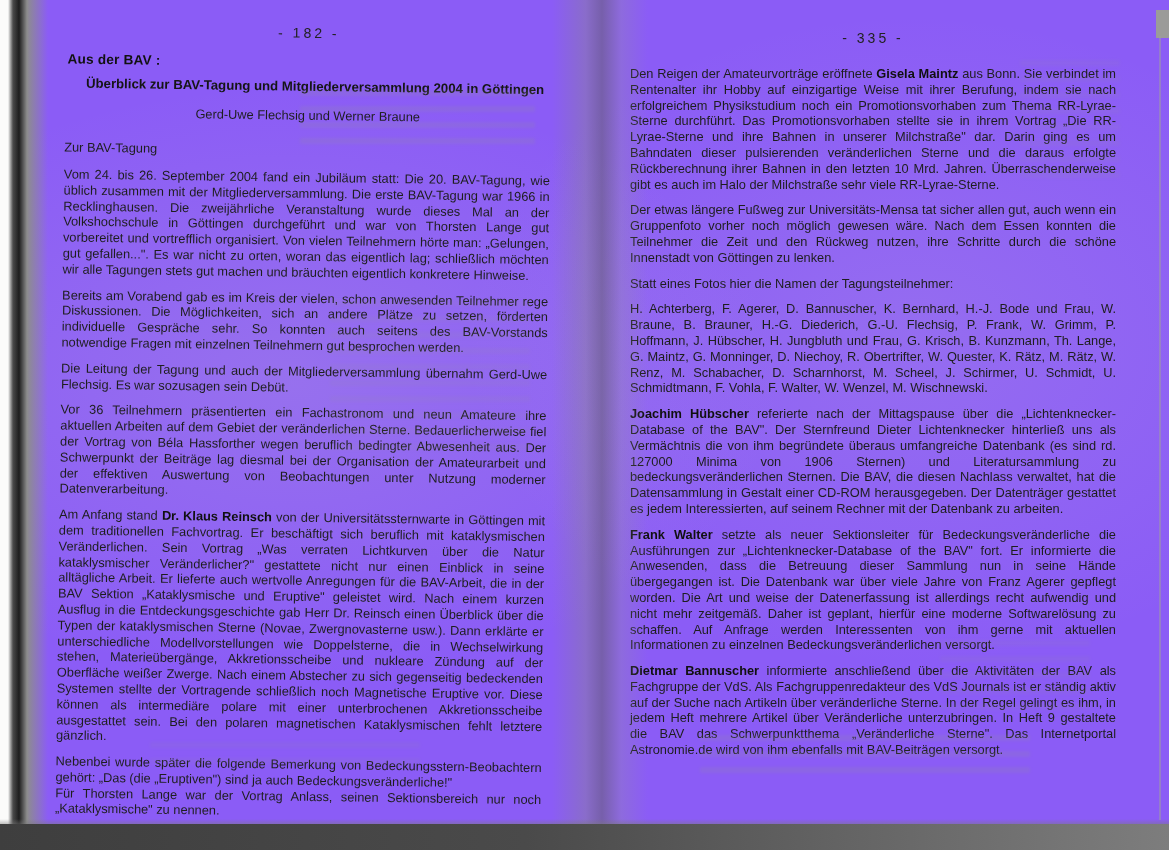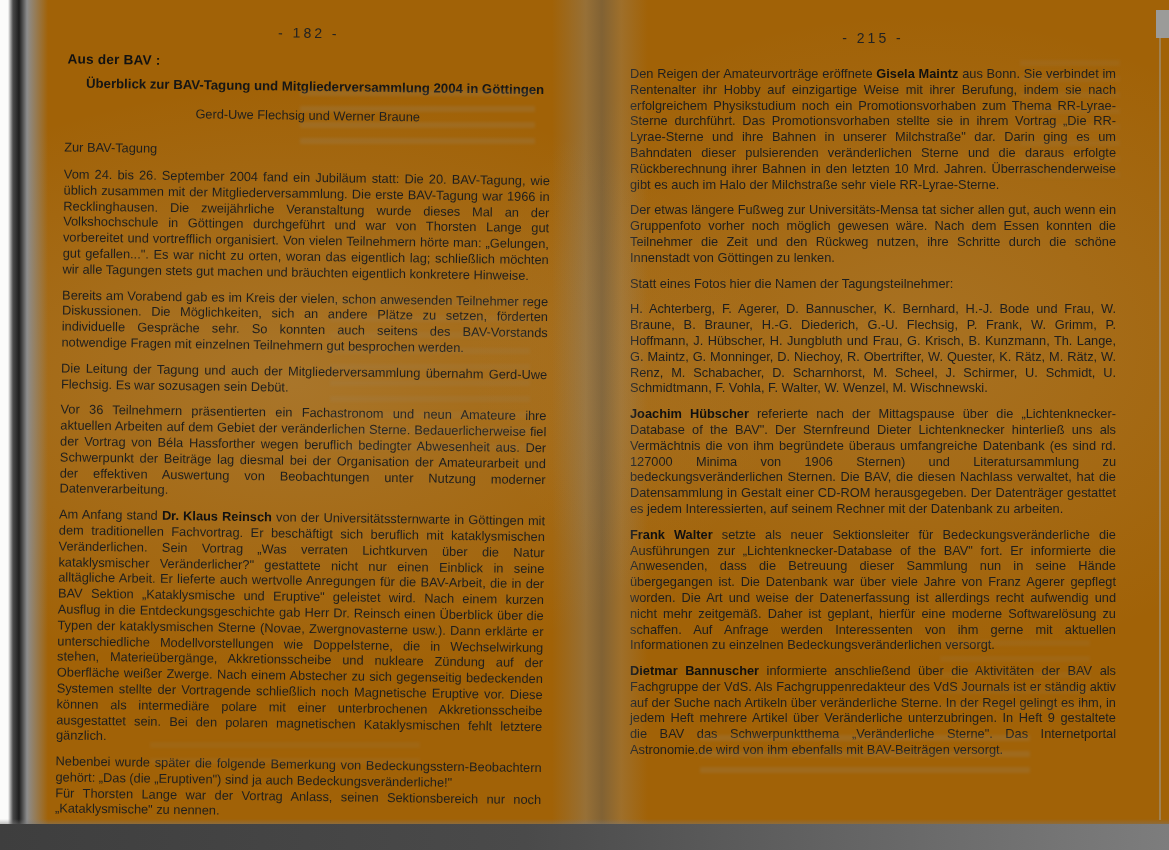--- a/index.html
+++ b/index.html
@@ -1,19 +1,19 @@
 <!DOCTYPE html>
 <html><head>
 <meta charset="utf-8">
 <style>
   html,body{margin:0;padding:0;background:#e8e8e6;}
   .scan{
     position:relative;
     width:1169px;height:850px;
-    background:#a16207;
+    background:#8b5cf6;
     overflow:hidden;
     font-family:"Liberation Sans","DejaVu Sans",sans-serif;
     color:#1e1e1e;
   }
   
   .scan::before{
     content:"";position:absolute;inset:0;pointer-events:none;
     background:
       radial-gradient(ellipse 60% 50% at 25% 45%, rgba(205,205,200,.18), transparent 70%),
       radial-gradient(ellipse 55% 55% at 78% 40%, rgba(210,210,205,.14), transparent 70%);
@@ -98,21 +98,21 @@
         <p class="para"><span>Bereits am Vorabend gab es im Kreis der vielen, schon anwesenden Teilnehmer rege Diskussionen. Die Möglichkeiten, sich an andere Plätze zu setzen, förderten individuelle Gespräche sehr. So konnten auch seitens des BAV-Vorstands notwendige Fragen mit einzelnen Teilnehmern gut besprochen werden.</span></p>
         <p class="para"><span>Die Leitung der Tagung und auch der Mitgliederversammlung übernahm Gerd-Uwe Flechsig. Es war sozusagen sein Debüt.</span></p>
         <p class="para"><span>Vor 36 Teilnehmern präsentierten ein Fachastronom und neun Amateure ihre aktuellen Arbeiten auf dem Gebiet der veränderlichen Sterne. Bedauerlicherweise fiel der Vortrag von Béla Hassforther wegen beruflich bedingter Abwesenheit aus. Der Schwerpunkt der Beiträge lag diesmal bei der Organisation der Amateurarbeit und der effektiven Auswertung von Beobachtungen unter Nutzung moderner Datenverarbeitung.</span></p>
         <p class="para"><span>Am Anfang stand </span><strong>Dr. Klaus Reinsch</strong><span> von der Universitätssternwarte in Göttingen mit dem traditionellen Fachvortrag. Er beschäftigt sich beruflich mit kataklysmischen Veränderlichen. Sein Vortrag „Was verraten Lichtkurven über die Natur kataklysmischer Veränderlicher?" gestattete nicht nur einen Einblick in seine alltägliche Arbeit. Er lieferte auch wertvolle Anregungen für die BAV-Arbeit, die in der BAV Sektion „Kataklysmische und Eruptive" geleistet wird. Nach einem kurzen Ausflug in die Entdeckungsgeschichte gab Herr Dr. Reinsch einen Überblick über die Typen der kataklysmischen Sterne (Novae, Zwergnovasterne usw.). Dann erklärte er unterschiedliche Modellvorstellungen wie Doppelsterne, die in Wechselwirkung stehen, Materieübergänge, Akkretionsscheibe und nukleare Zündung auf der Oberfläche weißer Zwerge. Nach einem Abstecher zu sich gegenseitig bedeckenden Systemen stellte der Vortragende schließlich noch Magnetische Eruptive vor. Diese können als intermediäre polare mit einer unterbrochenen Akkretionsscheibe ausgestattet sein. Bei den polaren magnetischen Kataklysmischen fehlt letztere gänzlich.</span></p>
         <p class="para"><span>Nebenbei wurde später die folgende Bemerkung von Bedeckungsstern-Beobachtern gehört: „Das (die „Eruptiven") sind ja auch Bedeckungsveränderliche!"</span></p>
         <p class="para tight"><span>Für Thorsten Lange war der Vortrag Anlass, seinen Sektionsbereich nur noch „Kataklysmische" zu nennen.</span></p>
       </div>
   </div>
 
   <div class="page-content page-right-content">
-    <div class="page-number">- 215 -</div>
+    <div class="page-number">- 335 -</div>
     <div>
         <p class="para"><span>Den Reigen der Amateurvorträge eröffnete </span><strong>Gisela Maintz</strong><span> aus Bonn. Sie verbindet im Rentenalter ihr Hobby auf einzigartige Weise mit ihrer Berufung, indem sie nach erfolgreichem Physikstudium noch ein Promotionsvorhaben zum Thema RR-Lyrae-Sterne durchführt. Das Promotionsvorhaben stellte sie in ihrem Vortrag „Die RR-Lyrae-Sterne und ihre Bahnen in unserer Milchstraße" dar. Darin ging es um Bahndaten dieser pulsierenden veränderlichen Sterne und die daraus erfolgte Rückberechnung ihrer Bahnen in den letzten 10 Mrd. Jahren. Überraschenderweise gibt es auch im Halo der Milchstraße sehr viele RR-Lyrae-Sterne.</span></p>
         <p class="para"><span>Der etwas längere Fußweg zur Universitäts-Mensa tat sicher allen gut, auch wenn ein Gruppenfoto vorher noch möglich gewesen wäre. Nach dem Essen konnten die Teilnehmer die Zeit und den Rückweg nutzen, ihre Schritte durch die schöne Innenstadt von Göttingen zu lenken.</span></p>
         <p class="para"><span>Statt eines Fotos hier die Namen der Tagungsteilnehmer:</span></p>
         <p class="para"><span>H. Achterberg, F. Agerer, D. Bannuscher, K. Bernhard, H.-J. Bode und Frau, W. Braune, B. Brauner, H.-G. Diederich, G.-U. Flechsig, P. Frank, W. Grimm, P. Hoffmann, J. Hübscher, H. Jungbluth und Frau, G. Krisch, B. Kunzmann, Th. Lange, G. Maintz, G. Monninger, D. Niechoy, R. Obertrifter, W. Quester, K. Rätz, M. Rätz, W. Renz, M. Schabacher, D. Scharnhorst, M. Scheel, J. Schirmer, U. Schmidt, U. Schmidtmann, F. Vohla, F. Walter, W. Wenzel, M. Wischnewski.</span></p>
         <p class="para"><strong>Joachim Hübscher</strong><span> referierte nach der Mittagspause über die „Lichtenknecker-Database of the BAV". Der Sternfreund Dieter Lichtenknecker hinterließ uns als Vermächtnis die von ihm begründete überaus umfangreiche Datenbank (es sind rd. 127000 Minima von 1906 Sternen) und Literatursammlung zu bedeckungsveränderlichen Sternen. Die BAV, die diesen Nachlass verwaltet, hat die Datensammlung in Gestalt einer CD-ROM herausgegeben. Der Datenträger gestattet es jedem Interessierten, auf seinem Rechner mit der Datenbank zu arbeiten.</span></p>
         <p class="para"><strong>Frank Walter</strong><span> setzte als neuer Sektionsleiter für Bedeckungsveränderliche die Ausführungen zur „Lichtenknecker-Database of the BAV" fort. Er informierte die Anwesenden, dass die Betreuung dieser Sammlung nun in seine Hände übergegangen ist. Die Datenbank war über viele Jahre von Franz Agerer gepflegt worden. Die Art und weise der Datenerfassung ist allerdings recht aufwendig und nicht mehr zeitgemäß. Daher ist geplant, hierfür eine moderne Softwarelösung zu schaffen. Auf Anfrage werden Interessenten von ihm gerne mit aktuellen Informationen zu einzelnen Bedeckungsveränderlichen versorgt.</span></p>
         <p class="para"><strong>Dietmar Bannuscher</strong><span> informierte anschließend über die Aktivitäten der BAV als Fachgruppe der VdS. Als Fachgruppenredakteur des VdS Journals ist er ständig aktiv auf der Suche nach Artikeln über veränderliche Sterne. In der Regel gelingt es ihm, in jedem Heft mehrere Artikel über Veränderliche unterzubringen. In Heft 9 gestaltete die BAV das Schwerpunktthema „Veränderliche Sterne". Das Internetportal Astronomie.de wird von ihm ebenfalls mit BAV-Beiträgen versorgt.</span></p>
       </div>
   </div>

